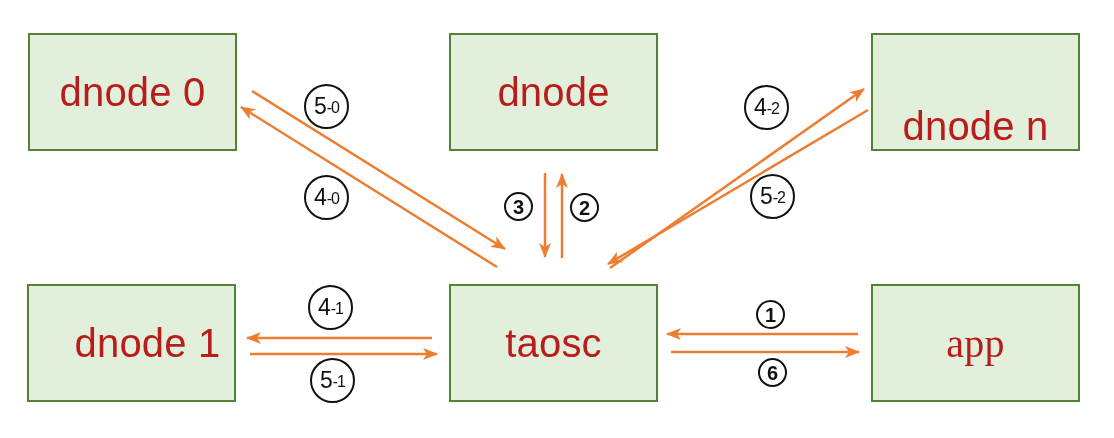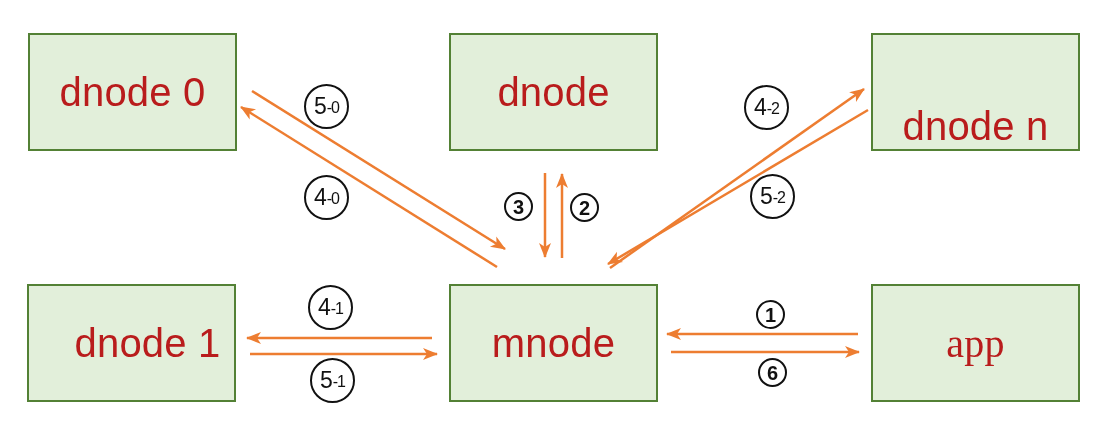--- a/index.html
+++ b/index.html
@@ -68,21 +68,21 @@
   <div class="node" style="left:449px; top:33px;">
     <span class="node-text">dnode</span>
   </div>
   <div class="node" style="left:871px; top:33px;align-items:flex-end;">
     <span class="node-text">dnode n</span>
   </div>
   <div class="node" style="left:27px;  top:284px;padding-left:32px;">
     <span class="node-text">dnode 1</span>
   </div>
   <div class="node" style="left:449px; top:284px;">
-    <span class="node-text">mnode</span>
+    <span class="node-text">taosc</span>
   </div>
   <div class="node" style="left:871px; top:284px;font-family:Liberation Serif, serif;">
     <span class="node-text">app</span>
   </div>
 
   <svg class="edges" viewBox="0 0 1114 438" xmlns="http://www.w3.org/2000/svg">
     <defs>
       <marker id="ah" markerUnits="userSpaceOnUse" markerWidth="18" markerHeight="14" refX="15" refY="7" orient="auto">
         <path d="M1,1 L16,7 L1,13 L5,7 Z" style="fill:var(--arrow, #ED7D31)"></path>
       </marker>

